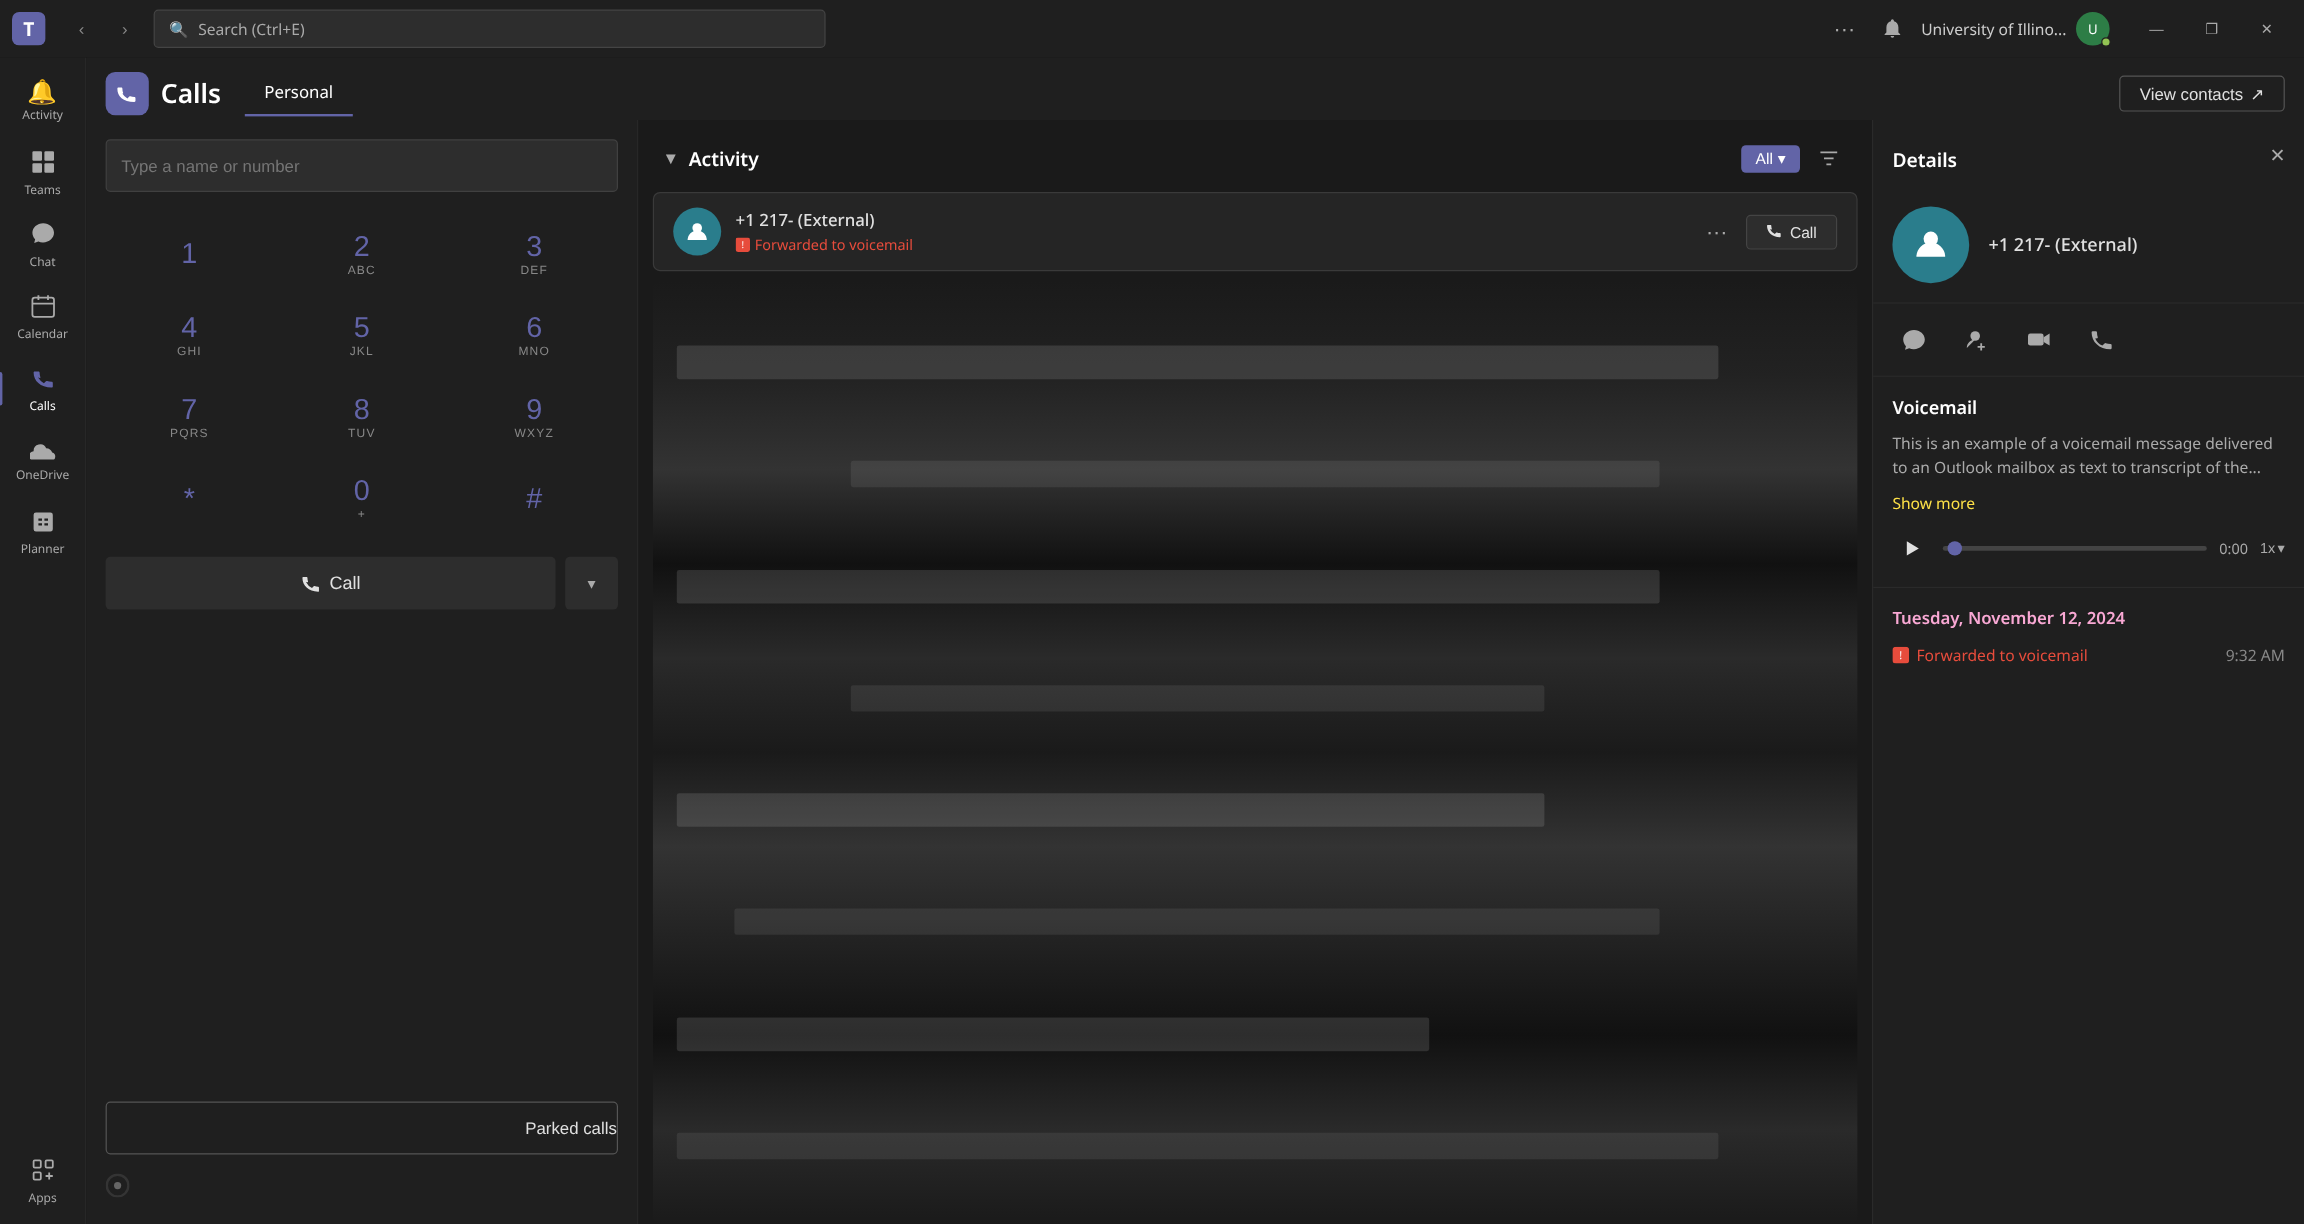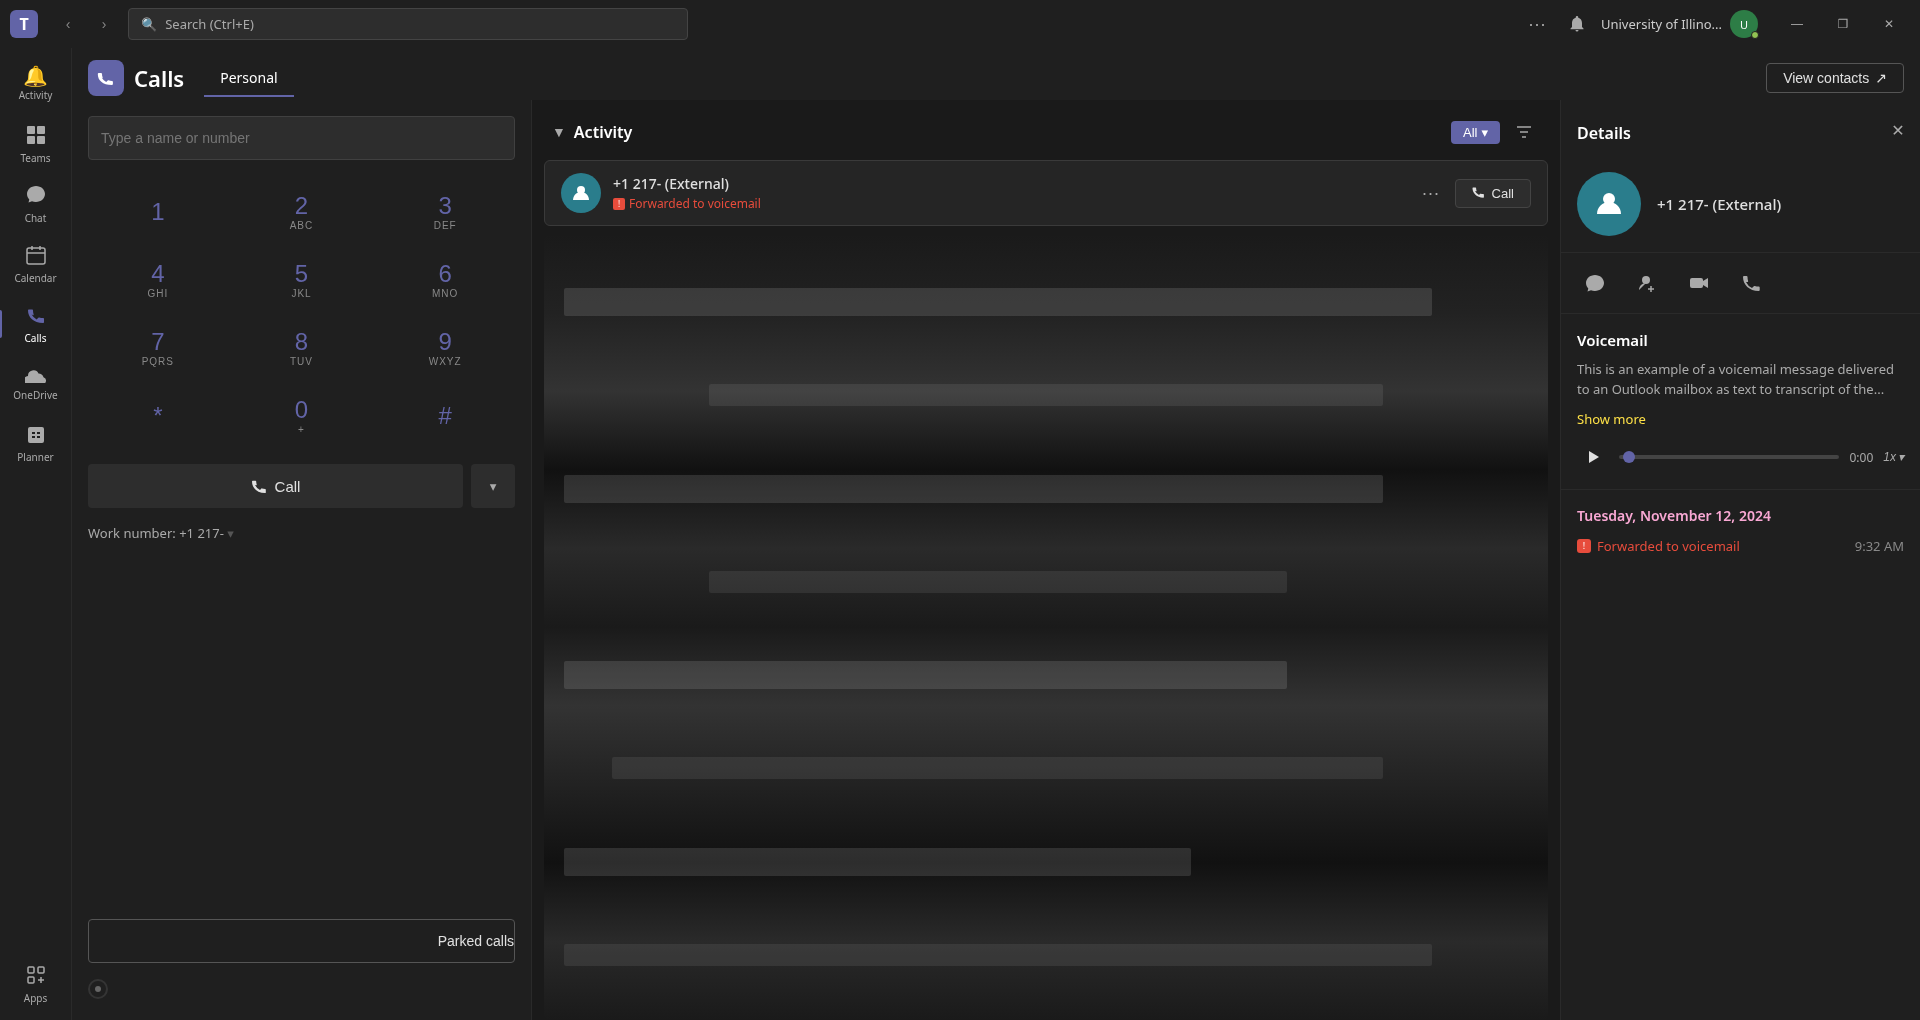--- a/index.html
+++ b/index.html
@@ -682,21 +682,20 @@
     }
     .speed-btn {
       background: transparent;
       border: none;
       color: #aaa;
       cursor: pointer;
       font-size: 12px;
       display: flex;
       align-items: center;
       gap: 2px;
-      font-style: italic;
     }
     .call-log-section {
       padding: 16px;
     }
     .call-log-date {
       font-size: 14px;
       font-weight: 600;
       color: #f9a8d4;
       margin-bottom: 12px;
     }
@@ -912,24 +911,20 @@
             <svg width="16" height="16" viewBox="0 0 16 16" fill="#e0e0e0">
               <path d="M4 7a10.8 10.8 0 0 0 5 5l1.4-1.4a.7.7 0 0 1 .7-.2c.9.3 1.9.5 3 .5a.7.7 0 0 1 .7.7v2.8a.7.7 0 0 1-.7.7C6.1 15 1 9.9 1 3.5a.7.7 0 0 1 .7-.7H4.5a.7.7 0 0 1 .7.7c0 1.1.2 2.1.5 3a.7.7 0 0 1-.2.7L4 7z"></path>
             </svg>
             <span>Call</span>
           </button>
           <button class="call-dropdown-btn">
             <span>▾</span>
           </button>
         </div>
 
-        <div class="work-number">
-          <span>Work number: +1 217-</span>
-          <span style="color:#555">▾</span>
-        </div>
 
         <div style="flex:1"></div>
 
         <button class="parked-calls-btn">Parked calls</button>
 
         <div class="bottom-icon">
           <svg width="20" height="20" viewBox="0 0 20 20" fill="#666">
             <circle cx="10" cy="10" r="3"></circle>
             <path d="M10 0a10 10 0 1 0 10 10A10 10 0 0 0 10 0zm0 18a8 8 0 1 1 8-8 8 8 0 0 1-8 8z" opacity="0.3"></path>
           </svg>

